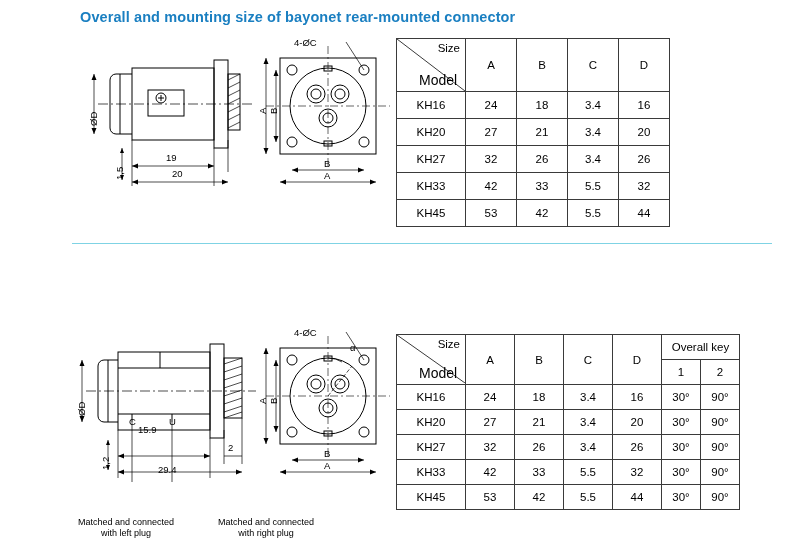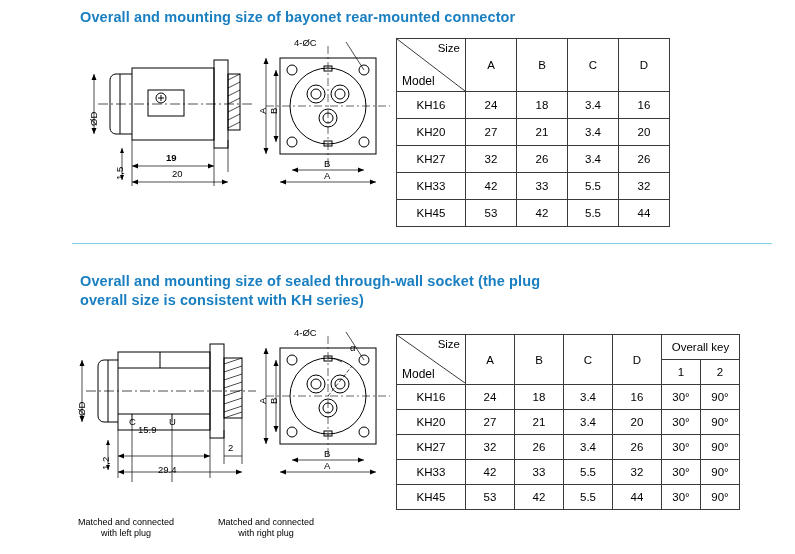--- a/index.html
+++ b/index.html
@@ -80,23 +80,23 @@
   }
   .diag .dline svg { display: block; }
   .diag .sz {
     position: absolute;
     right: 5px;
     top: 3px;
     font-size: 11.5px;
   }
   .diag .md {
     position: absolute;
-    left: 5px;
+    left: 22px;
     bottom: 3px;
-    font-size: 12px;
+    font-size: 14px;
   }
   .diag2 {
     height: 48px !important;
   }
 
   
   .drawing {
     position: absolute;
   }
   .lbl {
@@ -184,21 +184,21 @@
         </g>
 
         <g stroke-width="0.7">
           <line x1="52" y1="118" x2="52" y2="150"></line>
           <path d="M52,118 l-2,5 l4,0 z" fill="#000" stroke="none"></path>
           <path d="M52,150 l-2,-5 l4,0 z" fill="#000" stroke="none"></path>
         </g>
       </g>
     </svg>
     <div class="lbl rot" style="left:18px; top:96px;">ØD</div>
-    <div class="lbl" style="left:96px; top:122px;font-weight:bold;">19</div>
+    <div class="lbl" style="left:96px; top:122px;">19</div>
     <div class="lbl" style="left:102px; top:138px;">20</div>
     <div class="lbl rot" style="left:44px; top:150px;">1,5</div>
   </div>
 
   <div class="drawing" id="drawing-1b" style="left:250px; top:30px; width:150px; height:180px;">
     <svg width="150" height="180" viewBox="0 0 150 180">
       <g stroke="#000" fill="none" stroke-width="1">
 
         <rect x="30" y="28" width="96" height="96"></rect>
 
@@ -304,21 +304,20 @@
         <td>53</td>
         <td>42</td>
         <td>5.5</td>
         <td>44</td>
       </tr>
     </tbody>
   </table>
 
   <div class="divider"></div>
 
-  <div class="section-title" id="title-2">Overall and mounting size of sealed through-wall socket (the plug overall size is consistent with KH series)</div>
 
   <div class="drawing" id="drawing-2a" style="left:60px; top:330px; width:240px; height:200px;">
     <svg width="240" height="200" viewBox="0 0 240 200">
       <g stroke="#000" fill="none" stroke-width="1">
 
         <rect x="58" y="22" width="92" height="78"></rect>
 
         <path d="M58,30 L44,30 A6,6 0 0 0 38,36 L38,86 A6,6 0 0 0 44,92 L58,92"></path>
         <line x1="48" y1="30" x2="48" y2="92"></line>
 

